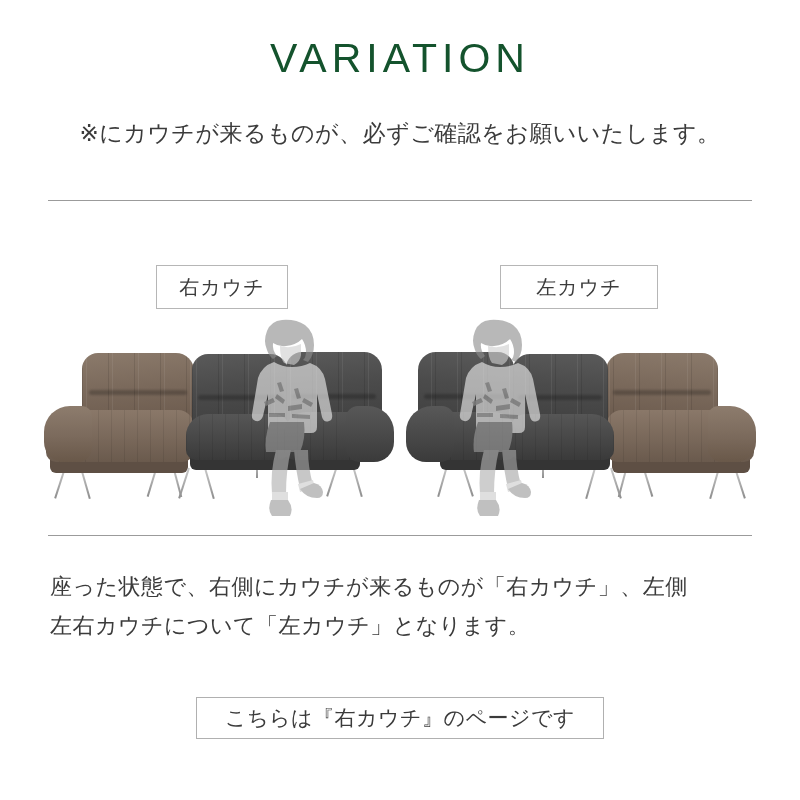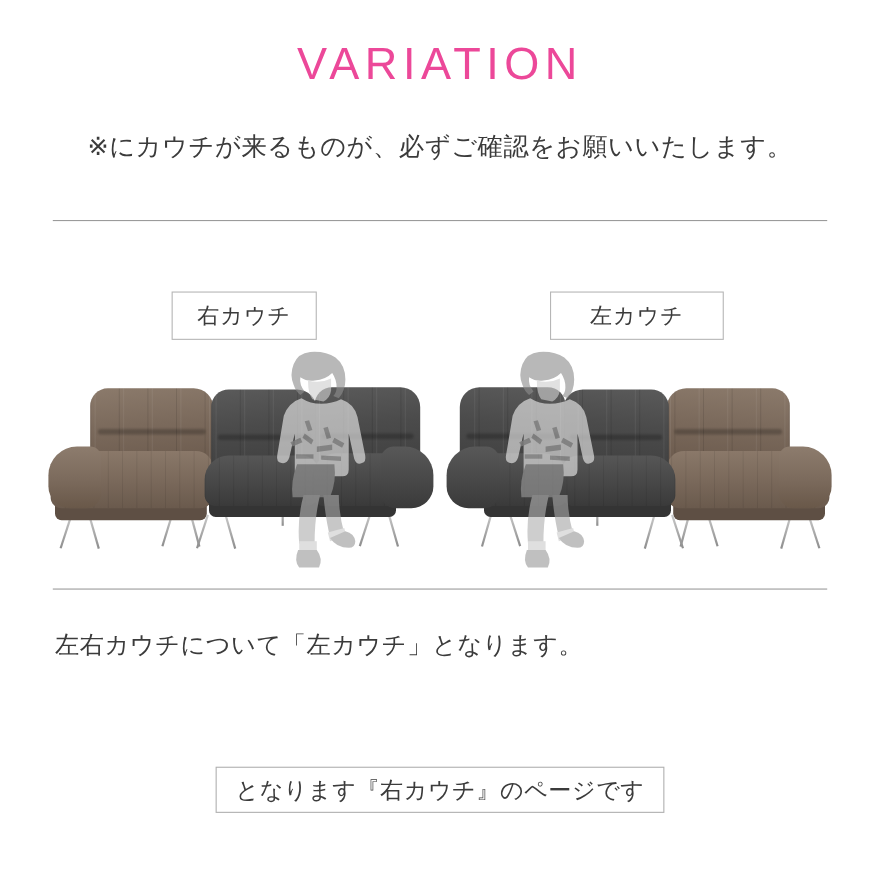--- a/index.html
+++ b/index.html
@@ -26,21 +26,21 @@
   
   .title {
     position: absolute;
     top: 36px;
     left: 0;
     width: 800px;
     text-align: center;
     font-size: 41px;
     font-weight: 300;
     letter-spacing: 5px;
-    color: #ec4899;
+    color: #14532d;
     line-height: 1.1;
   }
   .subtitle {
     position: absolute;
     top: 117px;
     left: 0;
     width: 800px;
     text-align: center;
     font-size: 23px;
     font-weight: 400;
@@ -381,20 +381,21 @@
         <path fill="#cccccc" d="M62 174 l15 -4 l2 8 l-15 4 z"></path>
         <path fill="#9a9a9a" d="M64 179 q6 9 17 9 q6 0 6 -6 q-1 -7 -9 -9 z"></path>
       </svg>
 
     </div>
   </div>
 
   <div class="rule rule-bottom"></div>
 
   <div class="desc">
+    <div>座った状態で、右側にカウチが来るものが「右カウチ」、左側</div>
     <div>左右カウチについて「左カウチ」となります。</div>
   </div>
 
   <div class="notice">
-    <span>となります『右カウチ』のページです</span>
+    <span>こちらは『右カウチ』のページです</span>
   </div>
 
 </div>
 
 </body></html>

